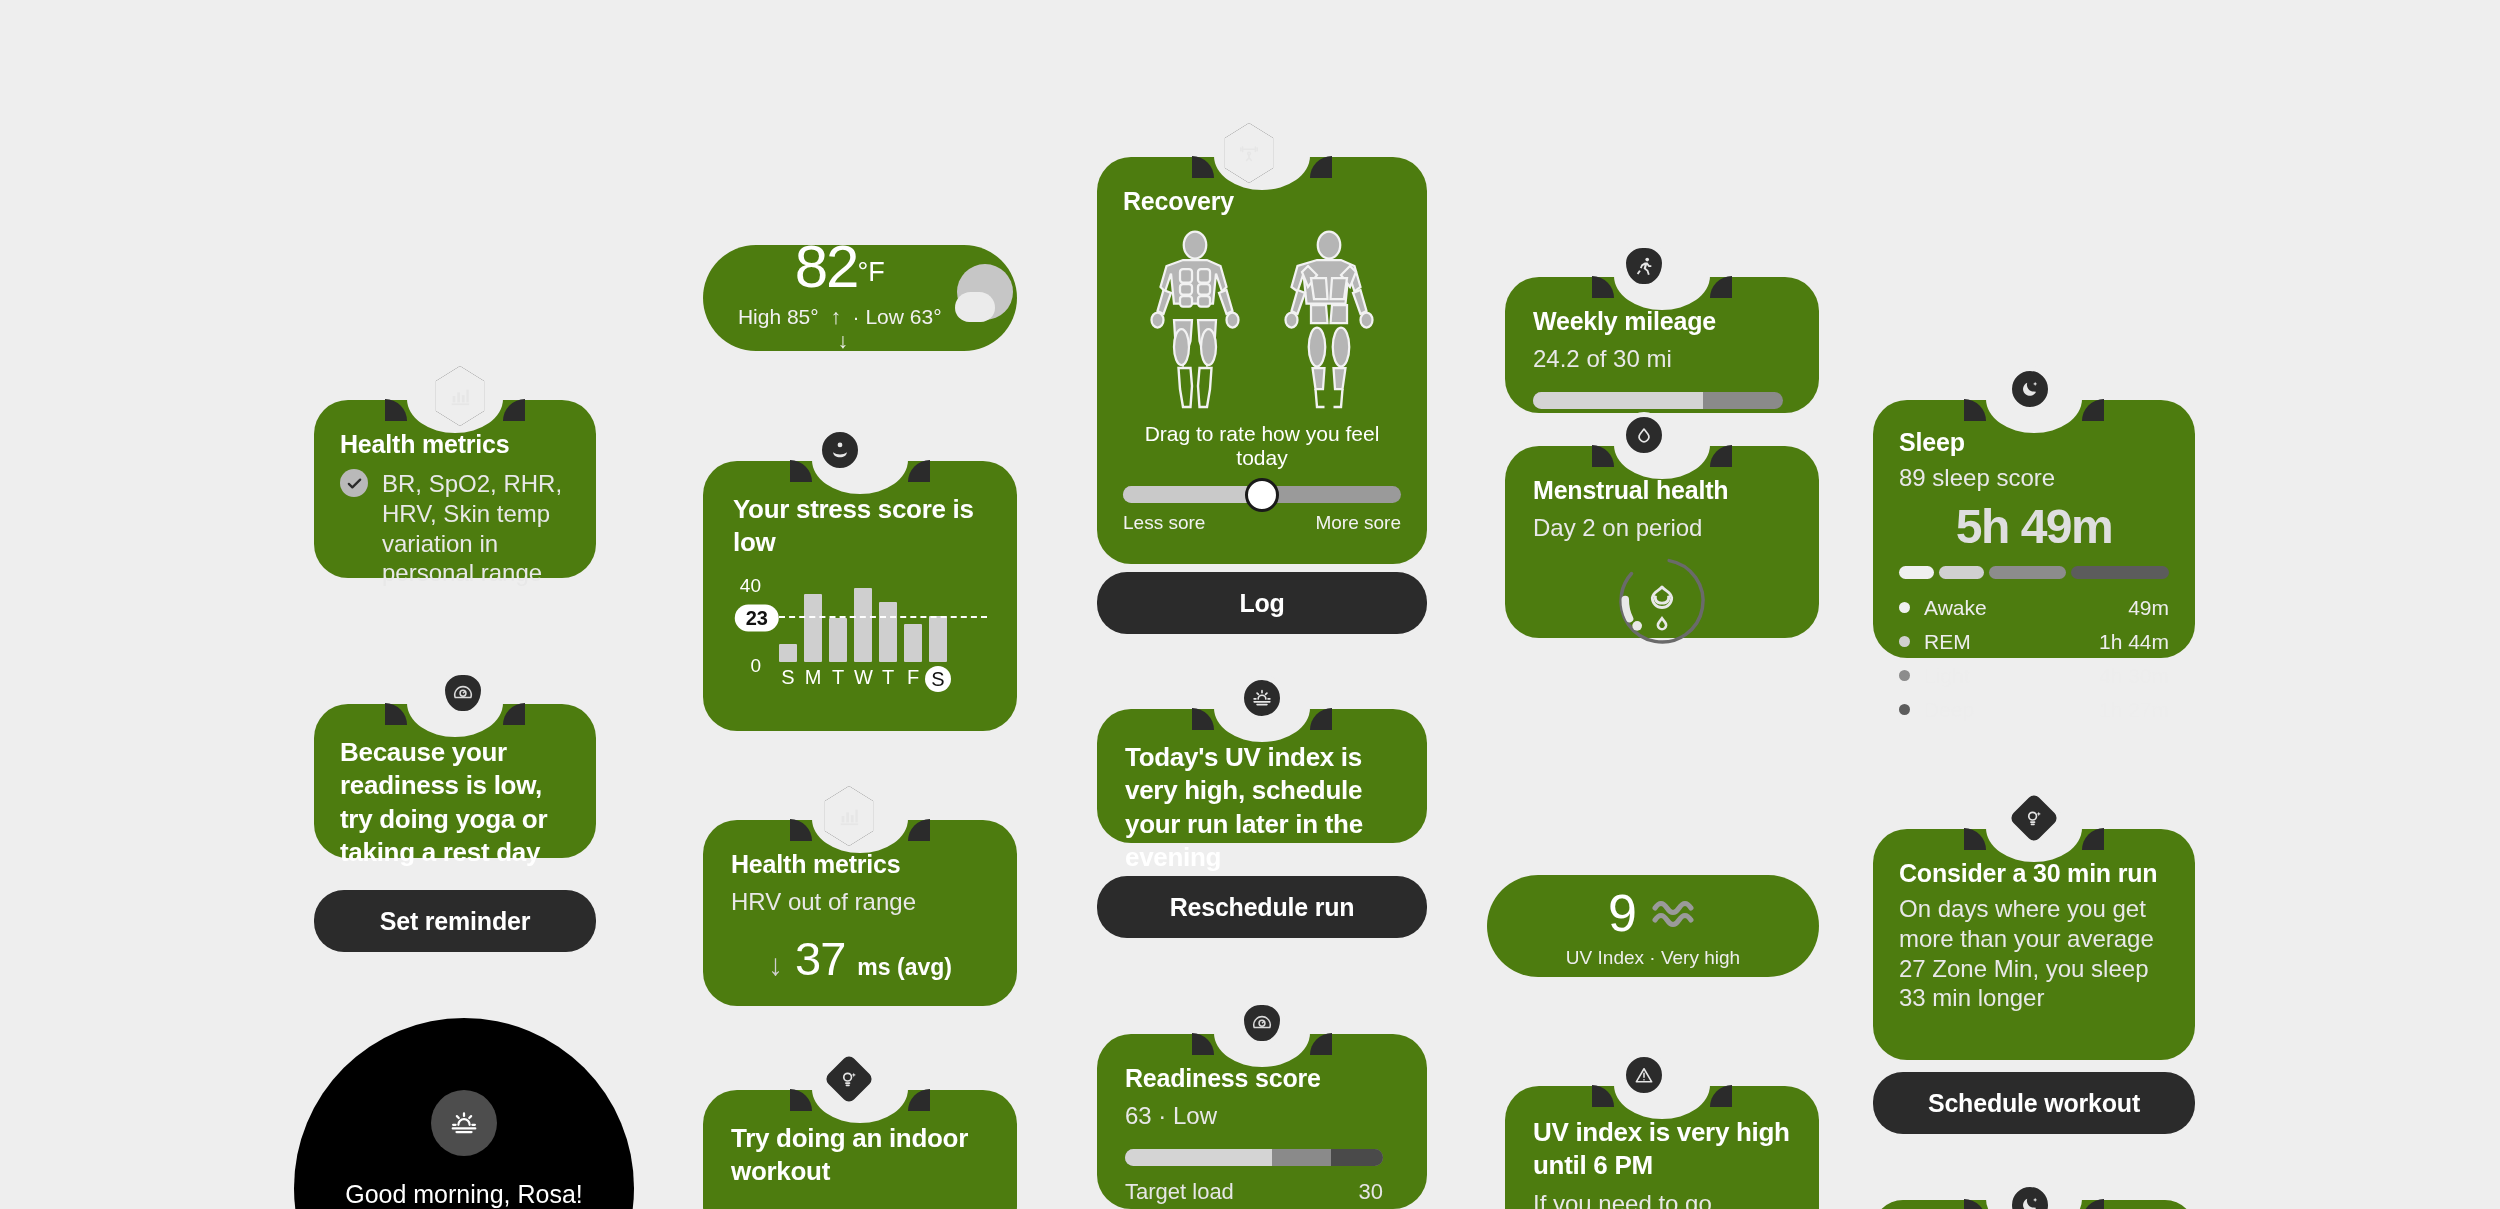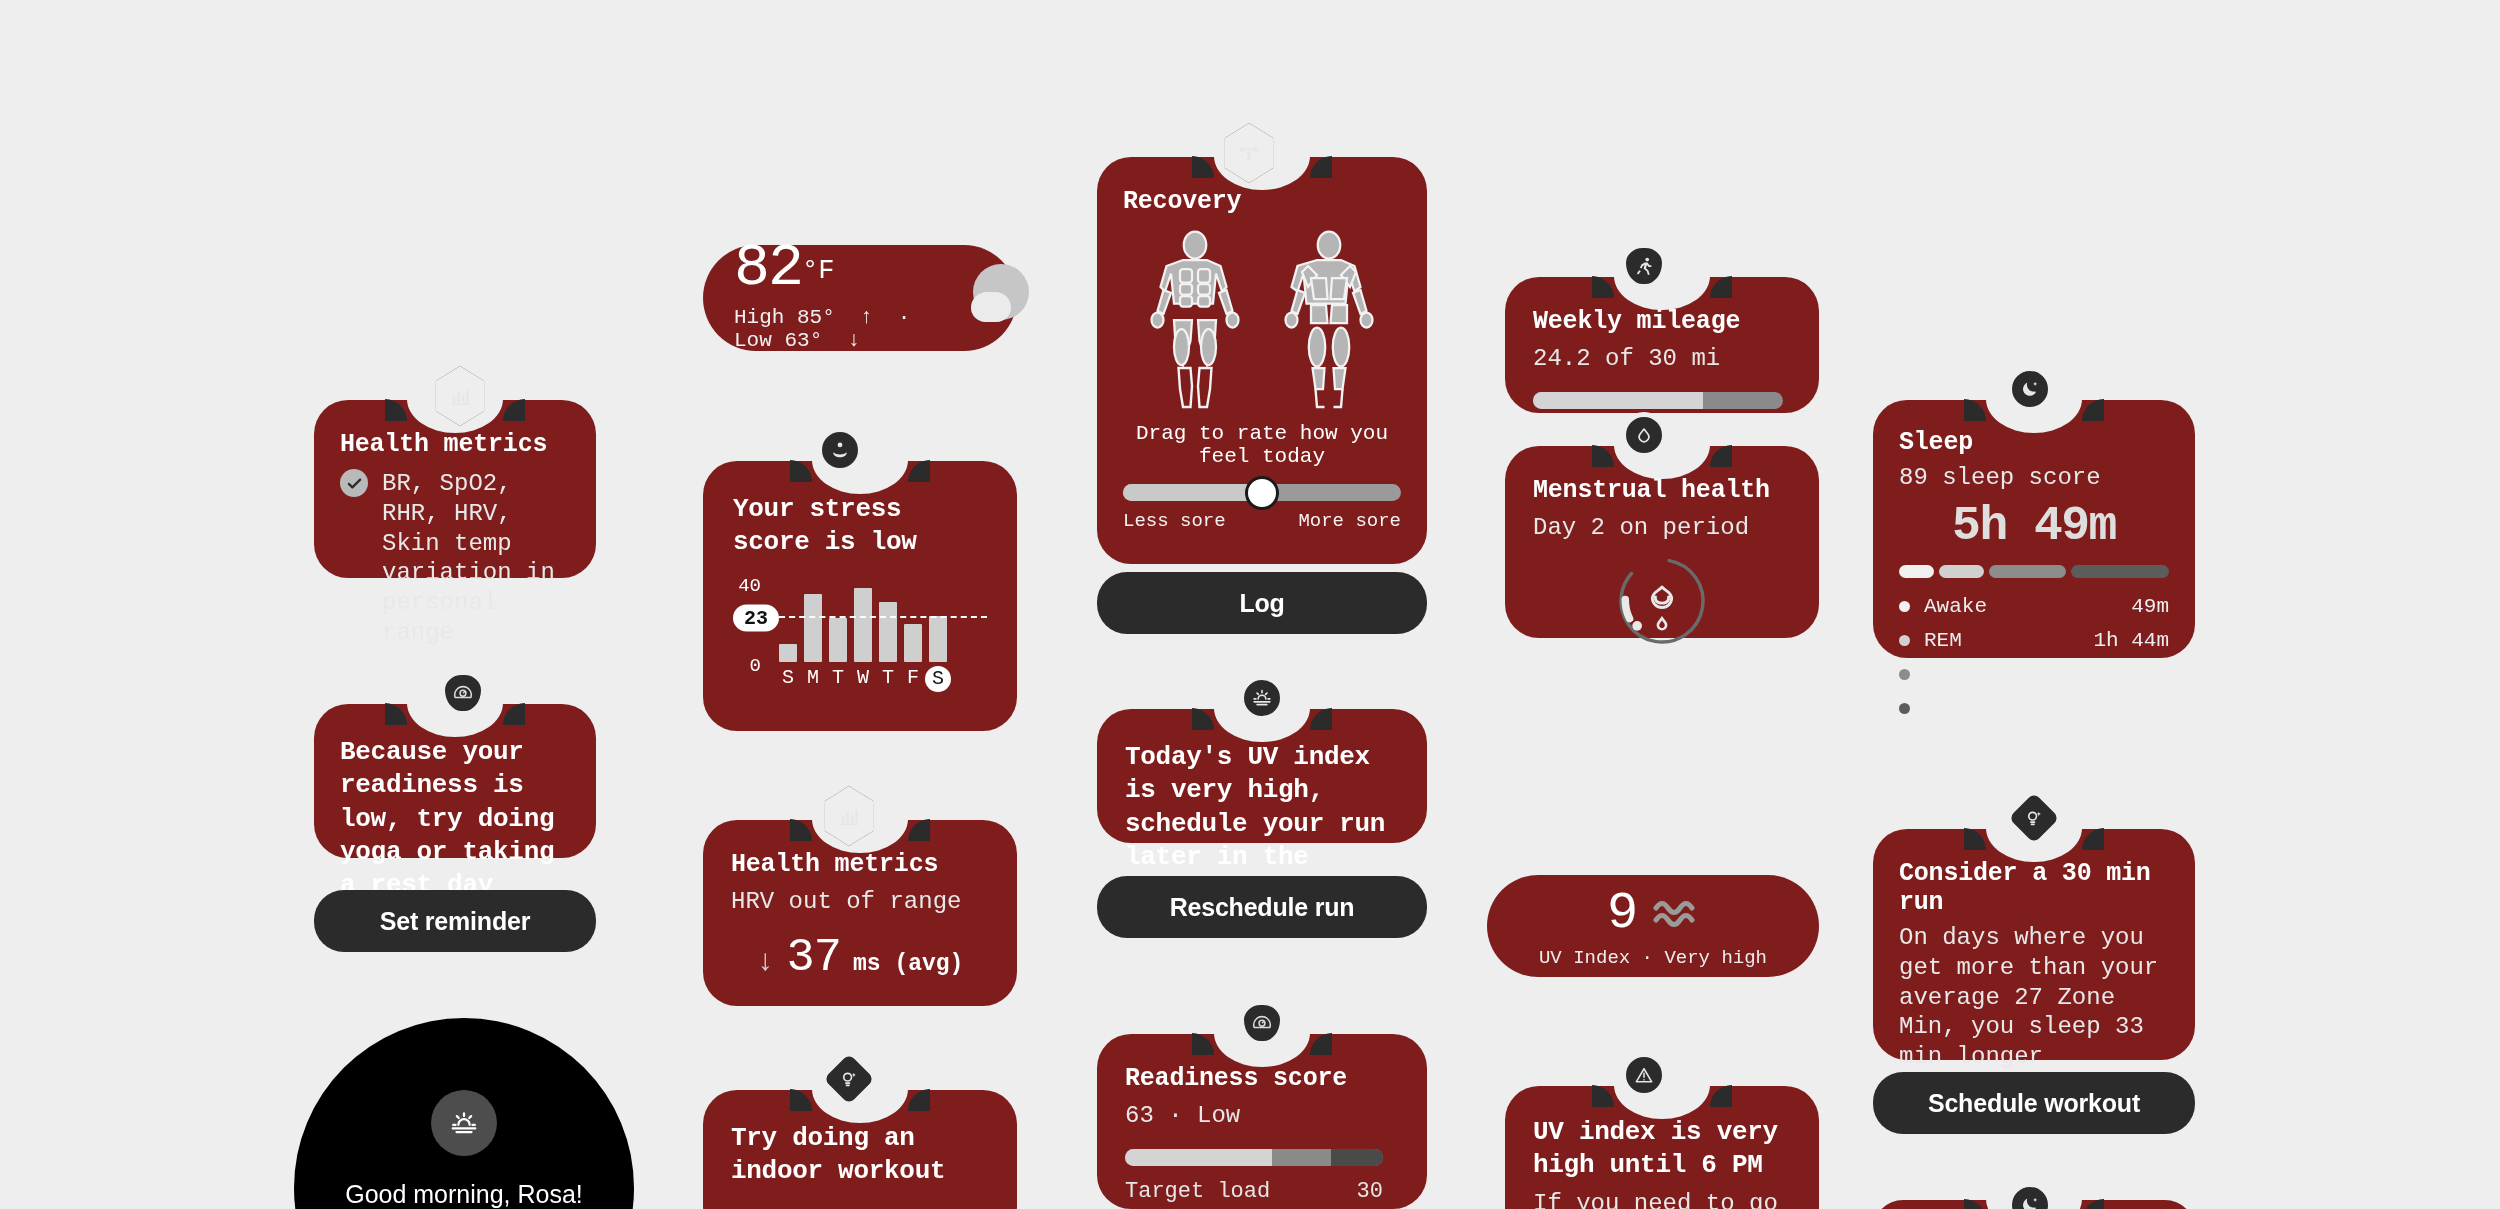--- a/index.html
+++ b/index.html
@@ -7,24 +7,23 @@
     width: 2500px; height: 1209px;
     background: #eeeeee;
     font-family: "Liberation Sans", sans-serif;
     overflow: hidden;
   }
   .canvas { position: relative; width: 2500px; height: 1209px; }
 
   
   .card {
     position: absolute;
-    background: #7f1d1d;
+    background: #4d7c0f;
     border-radius: 34px;
     color: #ffffff;
-    font-family: Liberation Mono, monospace;
   }
   .card.pill { border-radius: 999px; }
 
   
   .notch {
     position: absolute;
     top: -1px; left: 50%;
     transform: translateX(-50%);
     width: 96px; height: 34px;
     background: #eeeeee;
@@ -199,21 +198,21 @@
         <path d="M12 4.2v2.1M6.3 6.5l1.5 1.5M17.7 6.5l-1.5 1.5M3.3 13.4h2M18.7 13.4h2"></path>
         <path d="M7.5 13.4a4.5 4.5 0 0 1 9 0" fill="none"></path>
         <path d="M3 16.3h18M6 19.2h12"></path>
       </svg>
     </div>
     <div class="greet-text">Good morning, Rosa!</div>
   </div>
 
   <div class="card pill" style="left:703px; top:245px; width:314px; height:106px;">
     <div style="display:flex; align-items:center; justify-content:center; height:100%; padding-bottom:6px;">
-      <div style="margin-left:31px;">
+      <div style="text-align:center;margin-left:31px;">
         <div>
           <span class="wx-temp">82</span><span class="wx-deg">°F</span>
         </div>
         <div class="wx-sub">
           <span>High 85</span><span>°</span>
           <span>&nbsp;↑&nbsp;</span>
           <span>·</span>
           <span>Low 63</span><span>°</span>
           <span>&nbsp;↓</span>
         </div>

